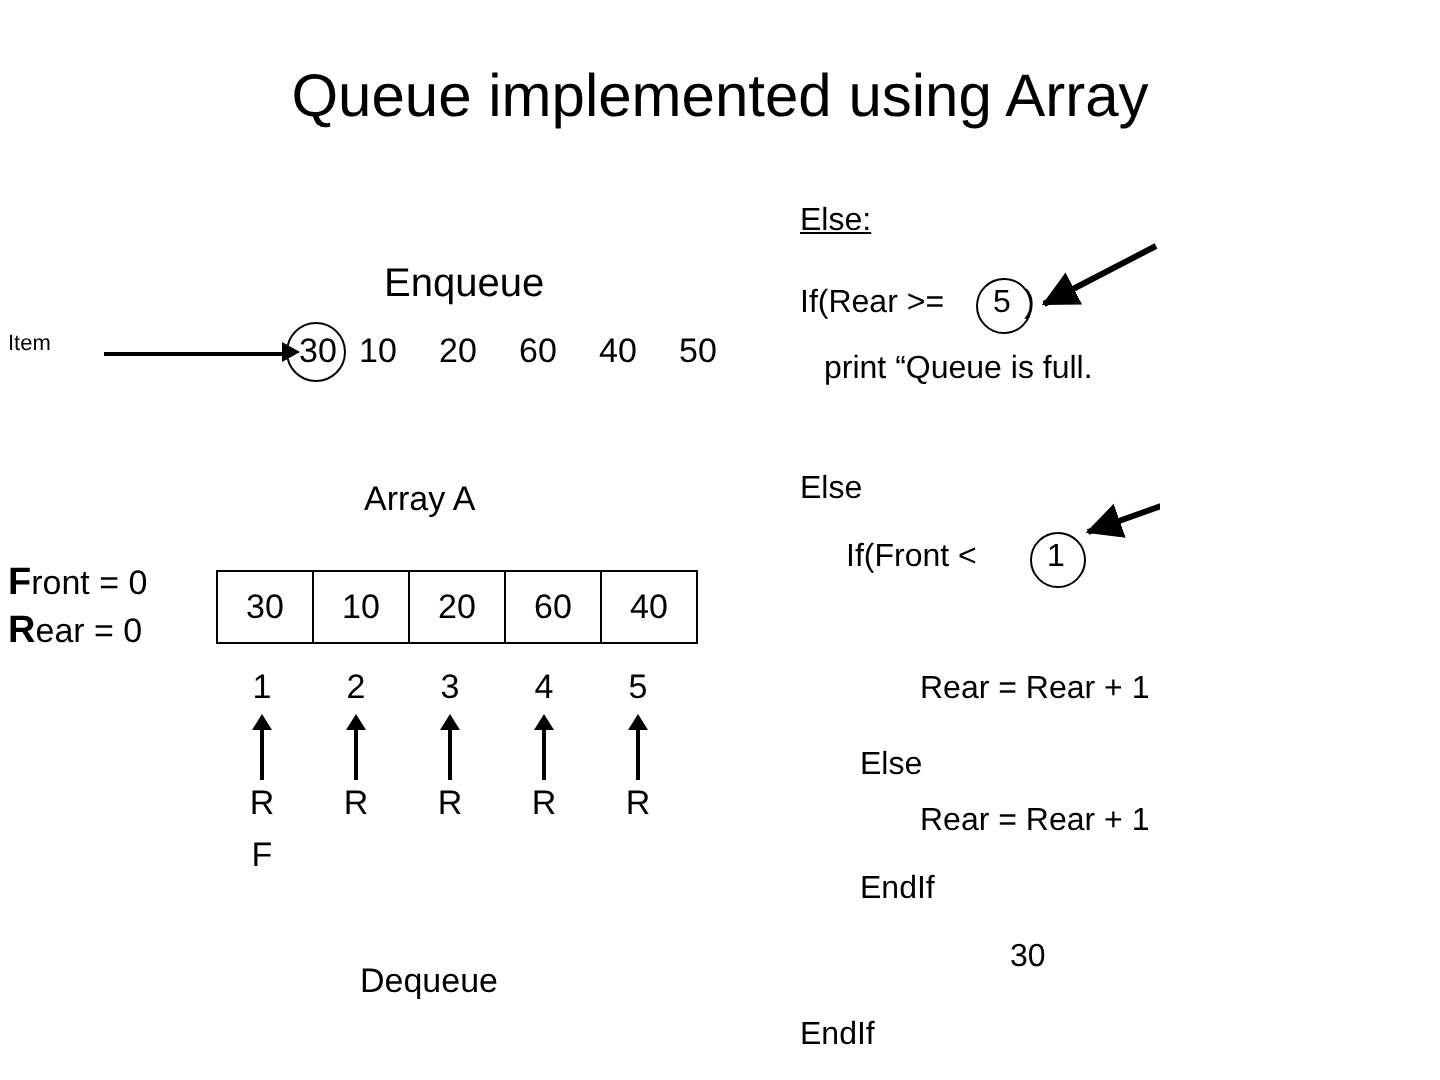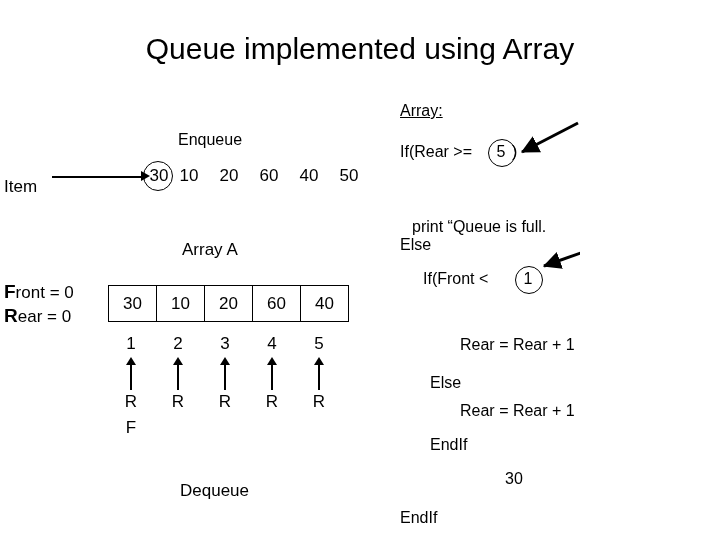--- a/index.html
+++ b/index.html
@@ -24,26 +24,26 @@
     left: 0; top: 32px;
     width: 720px;
     text-align: center;
     font-size: 30px;
     letter-spacing: 0px;
     line-height: 34px;
   }
 
   
   #enqueue-label {
-    left: 178px; top: 131px;
-    font-size: 16px;
+    left: 192px; top: 131px;
+    font-size: 20px;
   }
   #item-label {
-    left: 4px; top: 177px;
-    font-size: 17px;
+    left: 4px; top: 166px;
+    font-size: 11px;
   }
   #item-arrow {
     left: 52px; top: 176px;
     width: 92px; height: 2px;
     background: #000;
   }
   #item-arrowhead {
     left: 141px; top: 171px;
     width: 0; height: 0;
     border-top: 5px solid transparent;
@@ -141,21 +141,21 @@
   }
   .code {
     font-size: 16px;
   }
   #code-if1   { left: 400px; top: 143px; }
   #circle-5   { left: 488px; top: 139px; width: 26px; height: 26px;
                 border: 1.5px solid #000; border-radius: 50%; }
   #val-5      { left: 488px; top: 143px; width: 26px; text-align: center; font-size: 16px; }
   #paren-5    { left: 512px; top: 143px; font-size: 16px; }
 
-  #code-print1 { left: 412px; top: 176px; margin-top: 42px; }
+  #code-print1 { left: 412px; top: 176px; }
   #code-print2 { left: 436px; top: 197px; }
   #code-else1  { left: 400px; top: 236px; }
   #code-if2a   { left: 423px; top: 270px; }
   #circle-1a   { left: 515px; top: 266px; width: 26px; height: 26px;
                  border: 1.5px solid #000; border-radius: 50%; }
   #val-1a      { left: 515px; top: 270px; width: 26px; text-align: center; font-size: 16px; }
   #code-if2b   { left: 539px; top: 270px; }
   #circle-1b   { left: 659px; top: 266px; width: 26px; height: 26px;
                  border: 1.5px solid #000; border-radius: 50%; }
   #val-1b      { left: 659px; top: 270px; width: 26px; text-align: center; font-size: 16px; }
@@ -233,21 +233,21 @@
 
   <div class="abs rmark" style="left:118px;">R</div>
   <div class="abs rmark" style="left:165px;">R</div>
   <div class="abs rmark" style="left:212px;">R</div>
   <div class="abs rmark" style="left:259px;">R</div>
   <div class="abs rmark" style="left:306px;">R</div>
   <div class="abs" id="fmark">F</div>
 
   <div class="abs" id="dequeue-label">Dequeue</div>
 
-  <div class="abs" id="steps-label">Array:</div>
+  <div class="abs" id="steps-label">Else:</div>
 
   <div class="abs code" id="code-if1">If(Rear &gt;=</div>
   <div class="abs" id="circle-5"></div>
   <div class="abs" id="val-5">5</div>
   <div class="abs" id="paren-5">)</div>
 
   <div class="abs code" id="code-print1">print “Queue is full.</div>
   <div class="abs code" id="code-else1">Else</div>
 
   <div class="abs code" id="code-if2a">If(Front &lt;</div>

